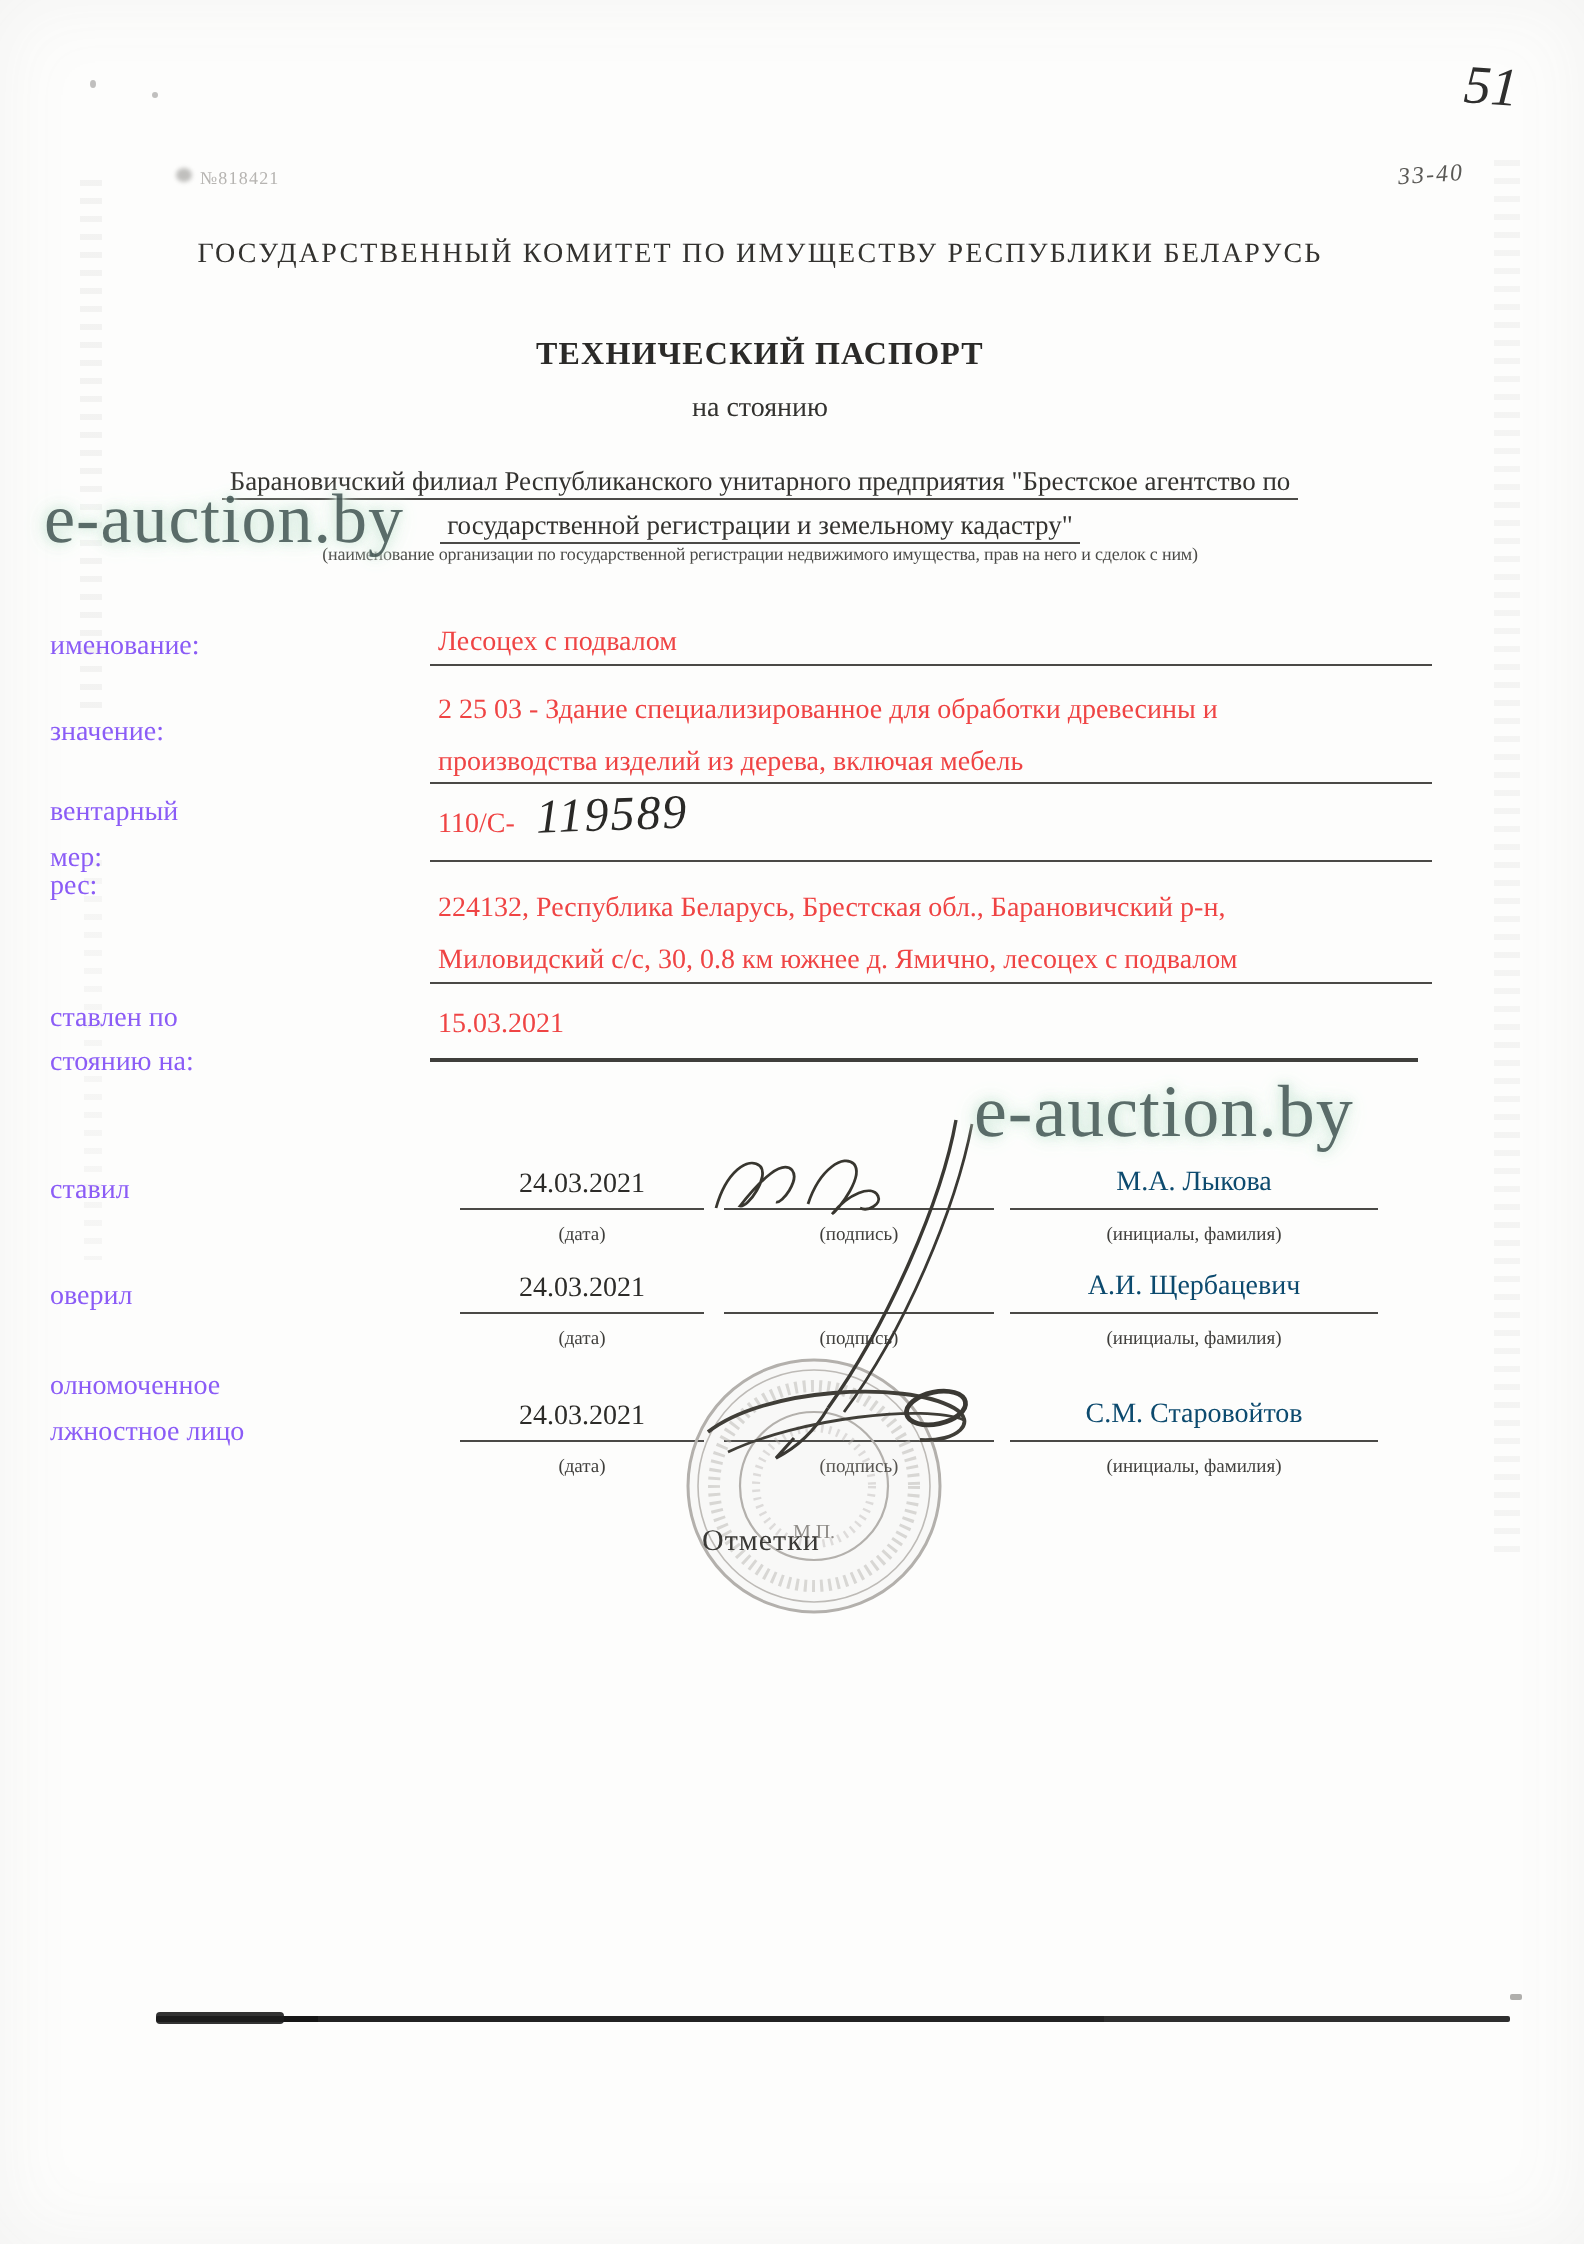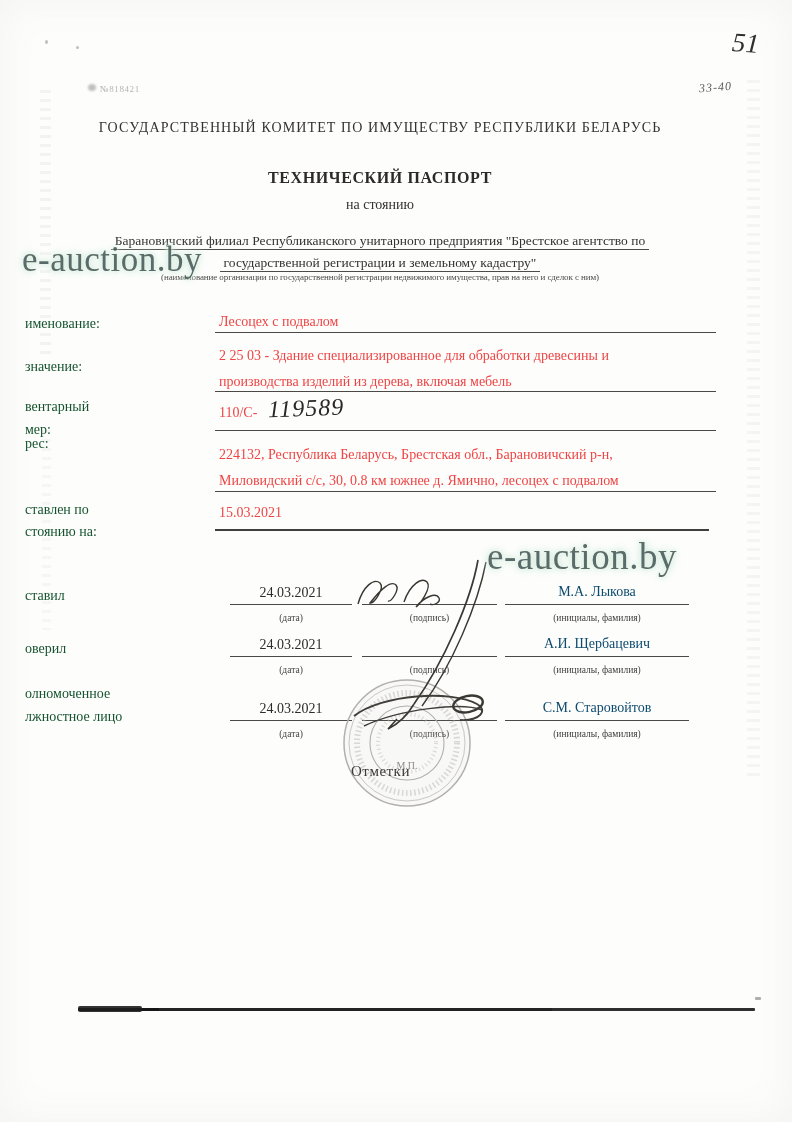--- a/index.html
+++ b/index.html
@@ -11,21 +11,21 @@
   }
   .abs{position:absolute;white-space:nowrap;}
   .center-line{position:absolute;left:0;width:760px;text-align:center;white-space:nowrap;}
   .committee{top:120px;font-size:14px;letter-spacing:1.1px;color:#33322f;}
   .doc-title{top:169px;font-size:16px;font-weight:bold;letter-spacing:.6px;color:#2b2a28;}
   .doc-subtitle{top:197px;font-size:14px;color:#33322f;}
   .org1{top:233px;font-size:13.5px;color:#33322f;}
   .org2{top:255px;font-size:13.5px;color:#33322f;}
   .org1 span,.org2 span{border-bottom:1px solid #4c4b48;padding:0 4px 1px 4px;}
   .org-caption{top:272px;font-size:9px;letter-spacing:-.1px;color:#4a4a47;}
-  .label{position:absolute;left:25px;font-size:14px;color:#14532d;}
+  .label{position:absolute;left:25px;font-size:14px;color:#8b5cf6;}
   .value{position:absolute;font-size:14px;color:#ef4444;}
   .uline{position:absolute;border-bottom:1.2px solid #4a4946;}
   .uline2{position:absolute;border-bottom:2px solid #403f3c;}
   .sublabel{position:absolute;font-size:9.5px;color:#3f3e3b;text-align:center;}
   .sig-name{position:absolute;font-size:14px;color:#0c4a6e;text-align:center;}
   .sig-date{position:absolute;font-size:14px;color:#2c2b28;text-align:center;}
   .watermark{
     position:absolute;font-size:35px;font-weight:400;color:#4d605d;opacity:.92;
     text-shadow:0 0 2px #eaf6ee,0 0 5px #cde7d8,0 0 9px #cde7d8,0 0 14px #d9eee1;
     letter-spacing:.5px;z-index:6;

